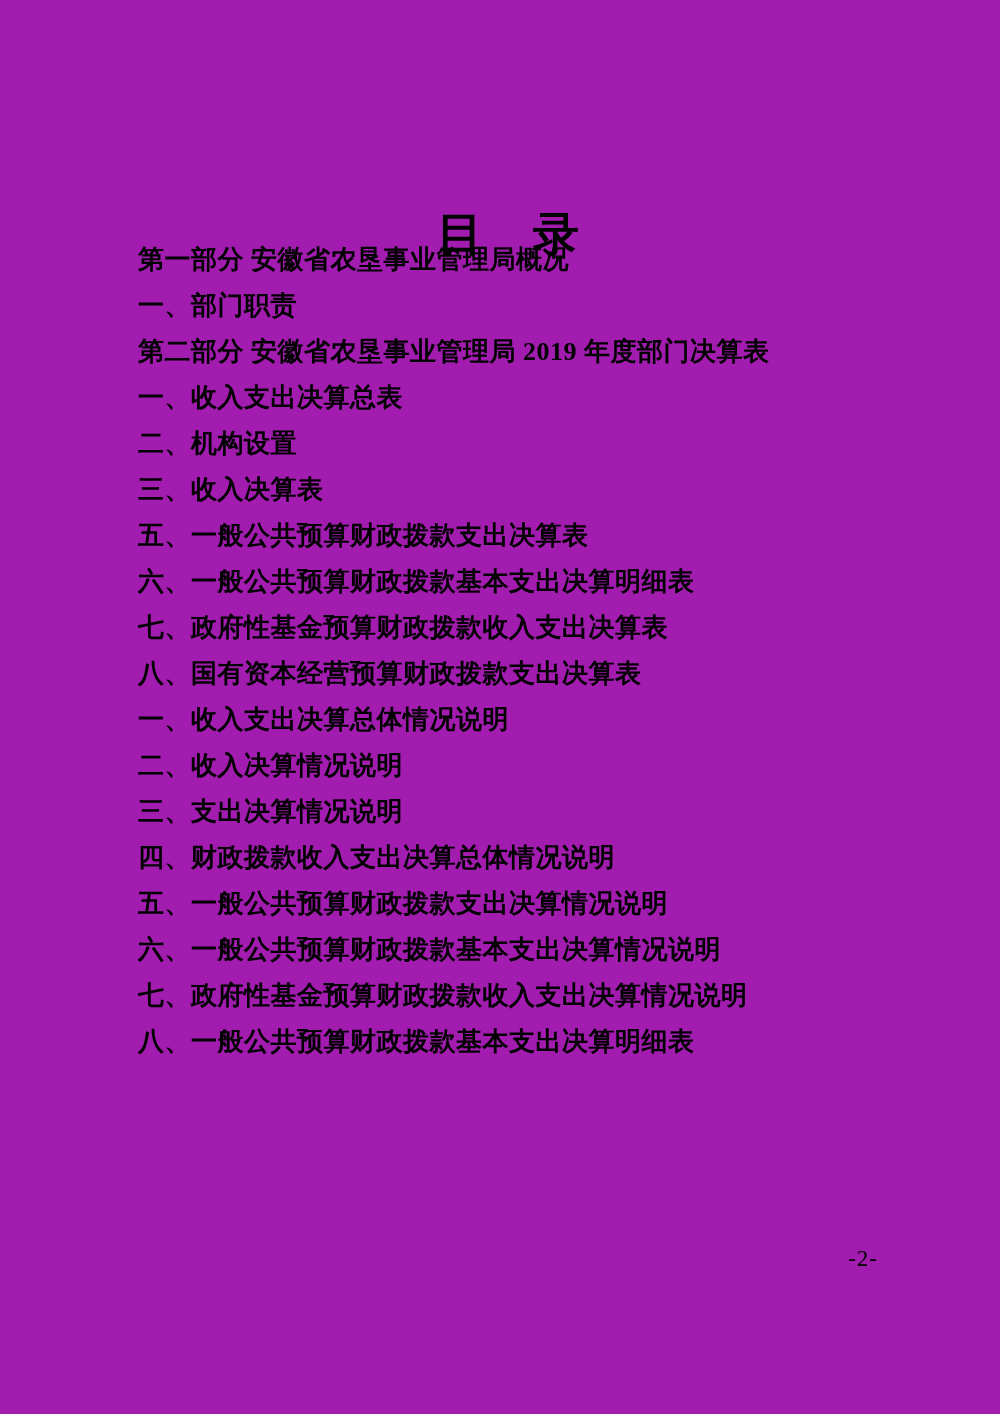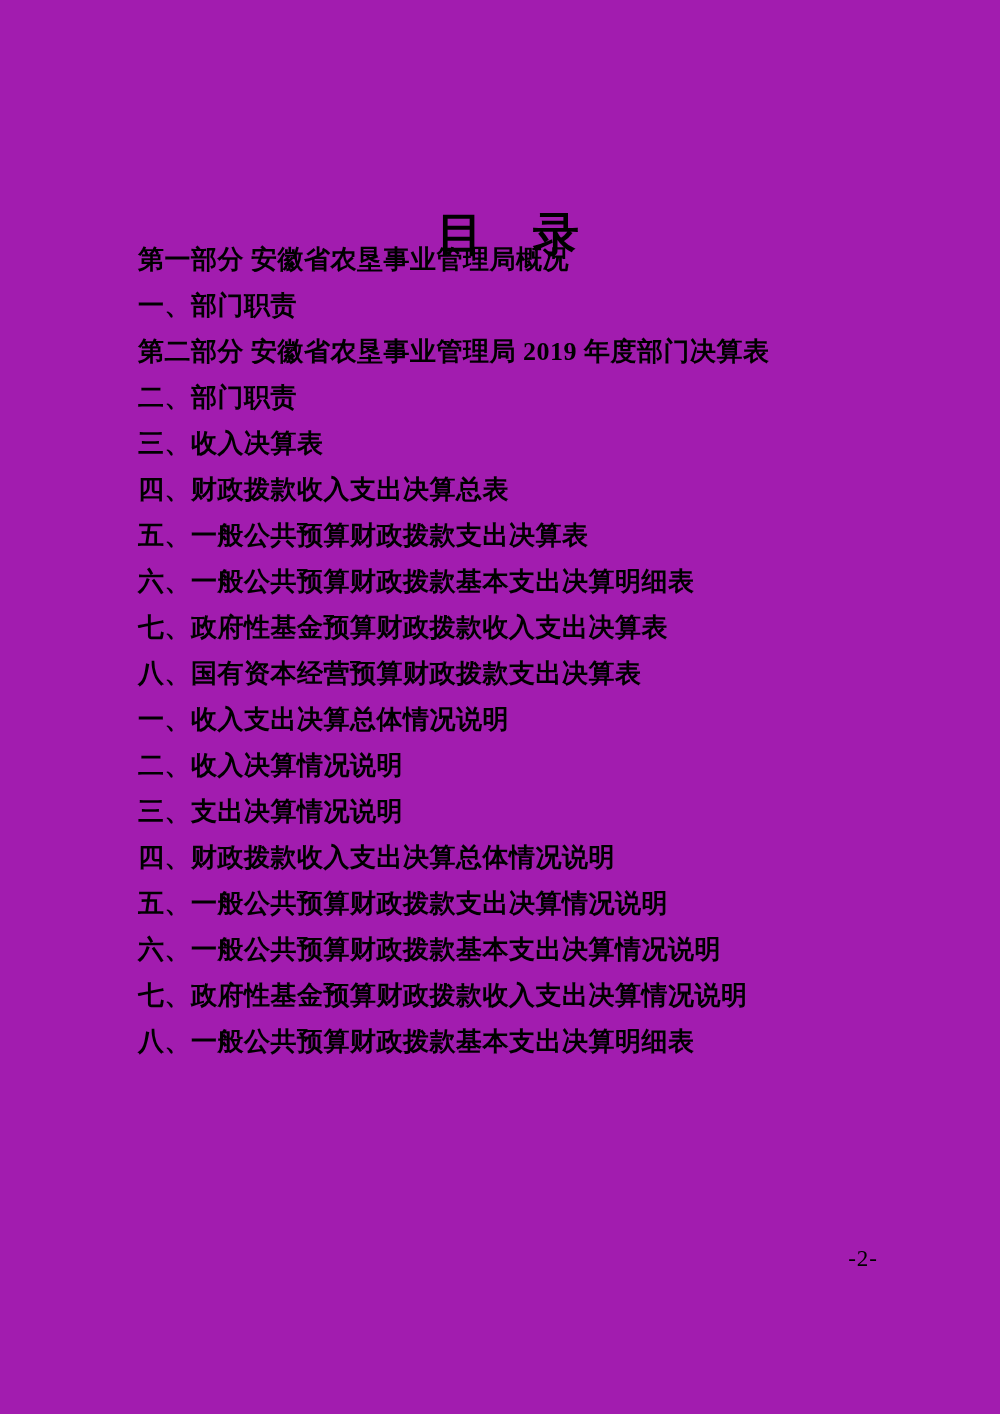--- a/index.html
+++ b/index.html
@@ -73,27 +73,27 @@
       <div class="toc-row part">
     <span>第一部分 安徽省农垦事业管理局概况</span>
   </div>
       <div class="toc-row item">
     <span>一、部门职责</span>
   </div>
       <div class="toc-row part">
     <span>第二部分 安徽省农垦事业管理局 2019 年度部门决算表</span>
   </div>
       <div class="toc-row item">
-    <span>二、部门职责</span>
+    <span>一、收入支出决算总表</span>
+  </div>
+      <div class="toc-row item">
+    <span>二、机构设置</span>
   </div>
       <div class="toc-row item">
     <span>三、收入决算表</span>
-  </div>
-      <div class="toc-row item">
-    <span>四、财政拨款收入支出决算总表</span>
   </div>
       <div class="toc-row item">
     <span>五、一般公共预算财政拨款支出决算表</span>
   </div>
       <div class="toc-row item">
     <span>六、一般公共预算财政拨款基本支出决算明细表</span>
   </div>
       <div class="toc-row item">
     <span>七、政府性基金预算财政拨款收入支出决算表</span>
   </div>

